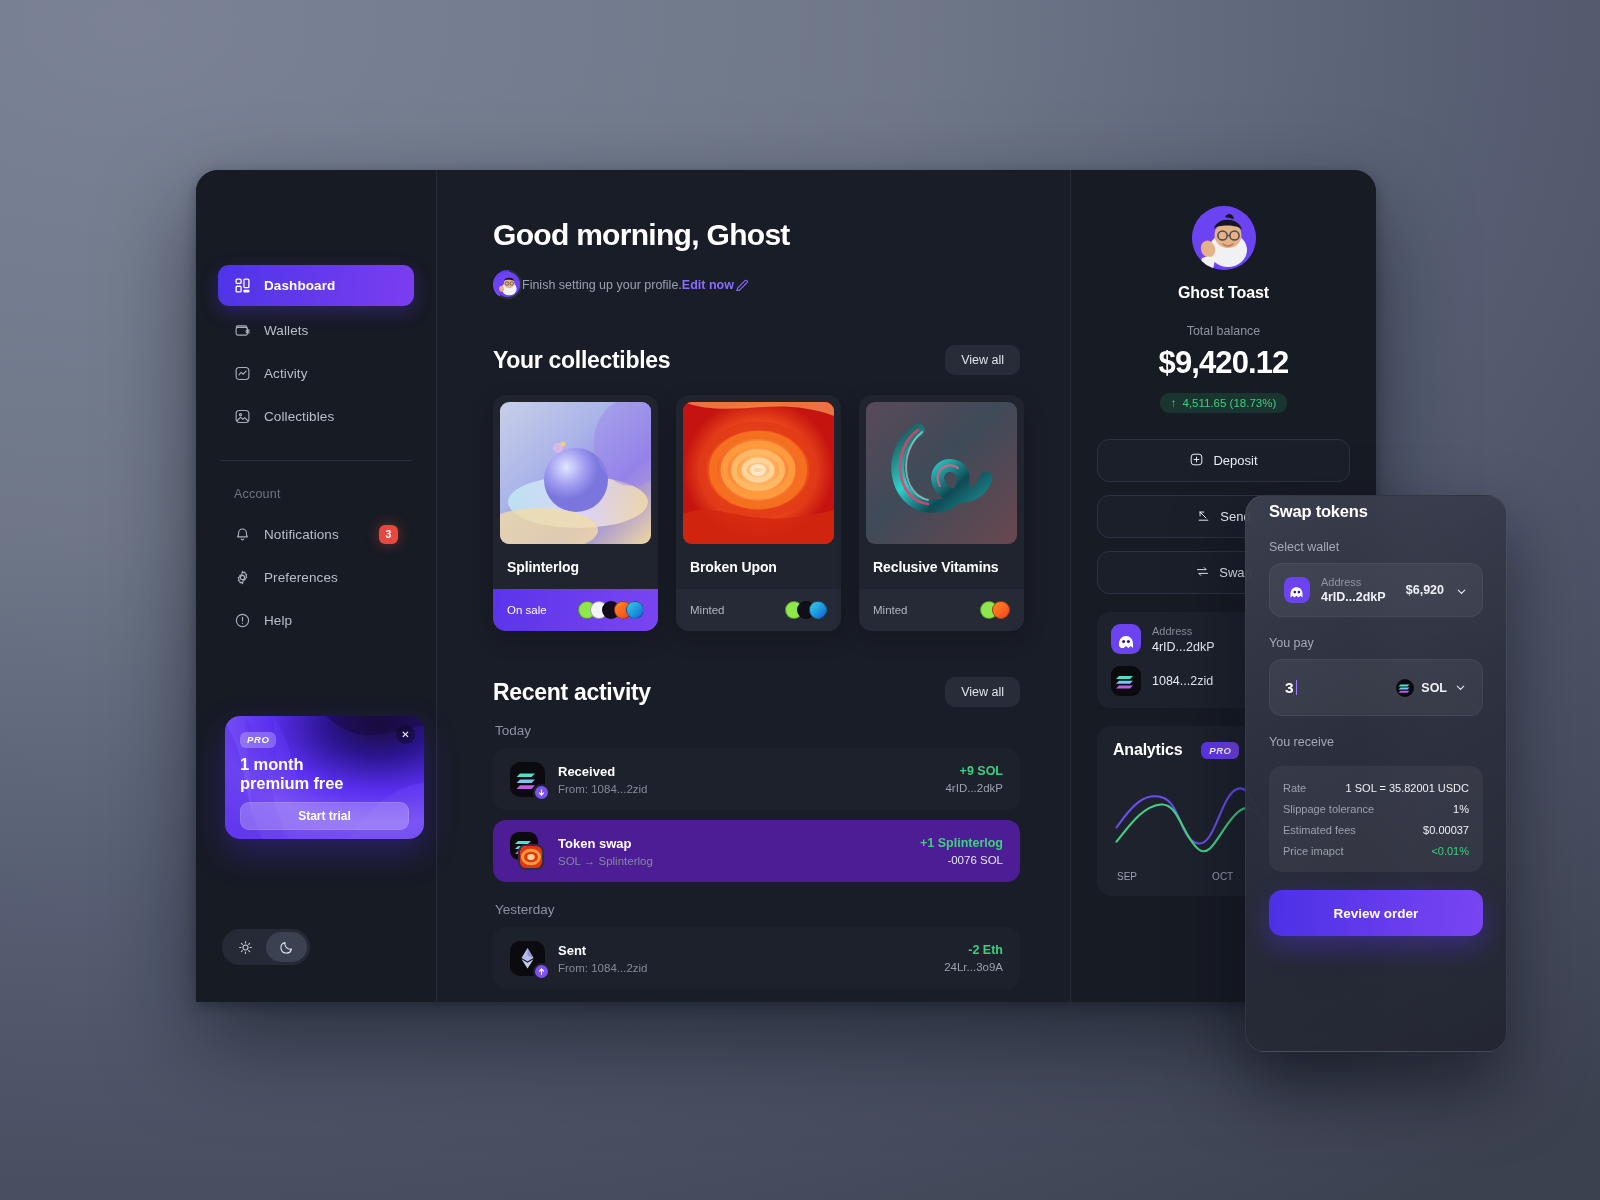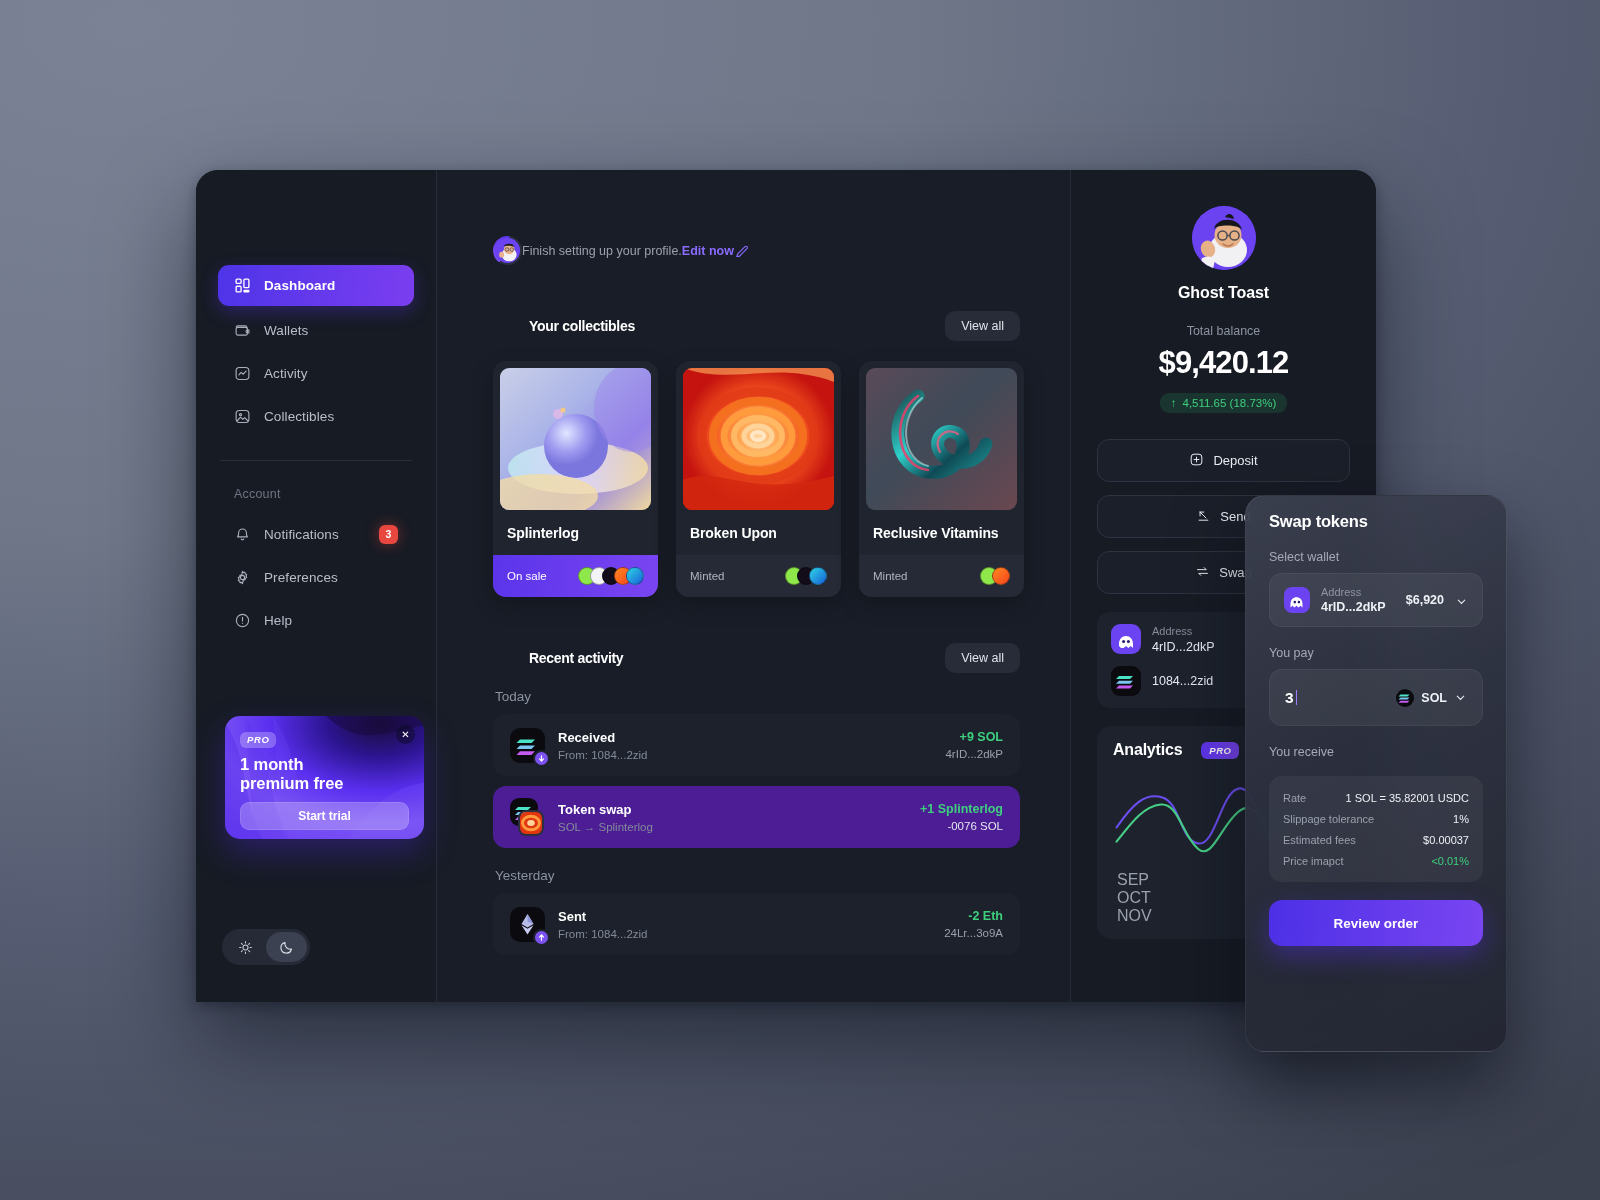--- a/index.html
+++ b/index.html
@@ -95,21 +95,21 @@
     width:29px; height:29px; border-radius:50%; padding:2px;
     background:conic-gradient(from 215deg,#7d4ef5 0deg,#5b34ea 150deg,#2a2f3c 155deg,#2a2f3c 360deg);
     flex:0 0 29px;
   }
   .avatar-ring .av { width:100%; height:100%; border-radius:50%; overflow:hidden; background:#6b43f0; position:relative; }
   .profile-text { color:#9aa1ad; font-size:12.5px; }
   .edit-link { color:#8a6bff; font-size:12.5px; font-weight:700; cursor:pointer; }
   .edit-ic { width:16px; height:16px; cursor:pointer; }
 
   .sec-head { display:flex; align-items:center; justify-content:space-between; width:527px; margin-top:46px; }
-  .sec-title { color:#fff; font-size:14px; font-weight:700; letter-spacing:-.3px;margin-left:36px; }
+  .sec-title { color:#fff; font-size:23px; font-weight:700; letter-spacing:-.3px; }
   .view-all {
     background:#272c38; color:#dfe3ea; font-size:12.5px; font-weight:500;
     padding:8px 16px; border-radius:10px; cursor:pointer;
   }
 
   
   .nft-row { display:flex; gap:18px; margin-top:20px; }
   .nft {
     width:165px; border-radius:13px; background:#1f242f; overflow:hidden;
     box-shadow:0 8px 22px rgba(0,0,0,.22);
@@ -173,35 +173,35 @@
   .wl-ic { width:30px; height:30px; border-radius:9px; flex:0 0 30px; position:relative; overflow:hidden; }
   .wl-t1 { color:#848b99; font-size:11px; }
   .wl-t2 { color:#e6eaf1; font-size:12.5px; margin-top:3px; }
   .analytics-card { margin-top:18px; background:#1d222d; border-radius:14px; padding:15px 16px 14px 16px; }
   .an-head { display:flex; align-items:center; gap:19px; }
   .an-title { color:#fff; font-size:16px; font-weight:700; letter-spacing:-.2px; }
   .an-pro {
     background:linear-gradient(95deg,#5b34ea,#7a45f2); color:#fff; font-size:9.5px;
     font-weight:700; font-style:italic; letter-spacing:.5px; padding:3px 8px; border-radius:6px;
   }
-  .an-months { display:flex; justify-content:space-between; color:#9aa1ad; font-size:16px; margin-top:6px; padding:0 4px;flex-direction:column; }
+  .an-months { display:flex; justify-content:space-between; color:#9aa1ad; font-size:10px; margin-top:6px; padding:0 4px; }
   .an-view {
     margin-top:13px; height:36px; background:#272c38; border-radius:10px;
     display:flex; align-items:center; justify-content:center; color:#e2e6ed; font-size:12.5px; cursor:pointer;
   }
 
   
   #swap {
     position:absolute; left:1245px; top:495px; width:262px; height:557px;
     border-radius:20px;
     background:linear-gradient(150deg, rgba(62,66,82,.90) 0%, rgba(44,48,62,.93) 45%, rgba(34,37,49,.95) 100%);
     backdrop-filter:blur(22px);
     border:1px solid rgba(255,255,255,.07);
     box-shadow:0 34px 70px rgba(6,9,18,.55);
-    padding:16px 23px; z-index:40;
+    padding:6px 23px; z-index:40;
   }
   .sw-title { color:#fff; font-size:16.5px; font-weight:700; letter-spacing:-.2px; }
   .sw-lbl { color:#a4aab6; font-size:12.5px; margin-top:19px; }
   .sw-box {
     margin-top:9px; background:rgba(255,255,255,.055); border:1px solid rgba(255,255,255,.05);
     border-radius:13px; padding:12px 14px; display:flex; align-items:center; gap:11px;
   }
   .sw-wal-ic { width:26px; height:26px; border-radius:8px; background:#6b43f0; flex:0 0 26px; position:relative; overflow:hidden; }
   .sw-w1 { color:#8f96a3; font-size:11px; }
   .sw-w2 { color:#eef1f6; font-size:12.5px; font-weight:600; margin-top:2px; }
@@ -333,20 +333,21 @@
           <div>1 month</div>
           <div>premium free</div>
         </div>
         <div class="pro-btn">Start trial</div>
       </div>
     </div>
   </div>
 
   <div id="main">
 
+    <div class="greet">Good morning, Ghost</div>
 
     <div class="profile-row">
       <div class="avatar-ring">
         <div class="av">
           <svg viewBox="0 0 30 30">
             <circle cx="15" cy="15" r="15" fill="#6b43f0"></circle>
             <ellipse cx="17" cy="20" rx="9" ry="8" fill="#f2f2f4"></ellipse>
             <ellipse cx="17" cy="13.5" rx="6.3" ry="6" fill="#e8b38c"></ellipse>
             <path d="M10.6 10.5 C11.5 5.5, 22.5 5.5, 23.3 11 C22 8.8, 12 8.5, 10.6 10.5Z" fill="#17161a"></path>
             <circle cx="14.4" cy="13.8" r="2.1" fill="none" stroke="#3a3a42" stroke-width=".8"></circle>

